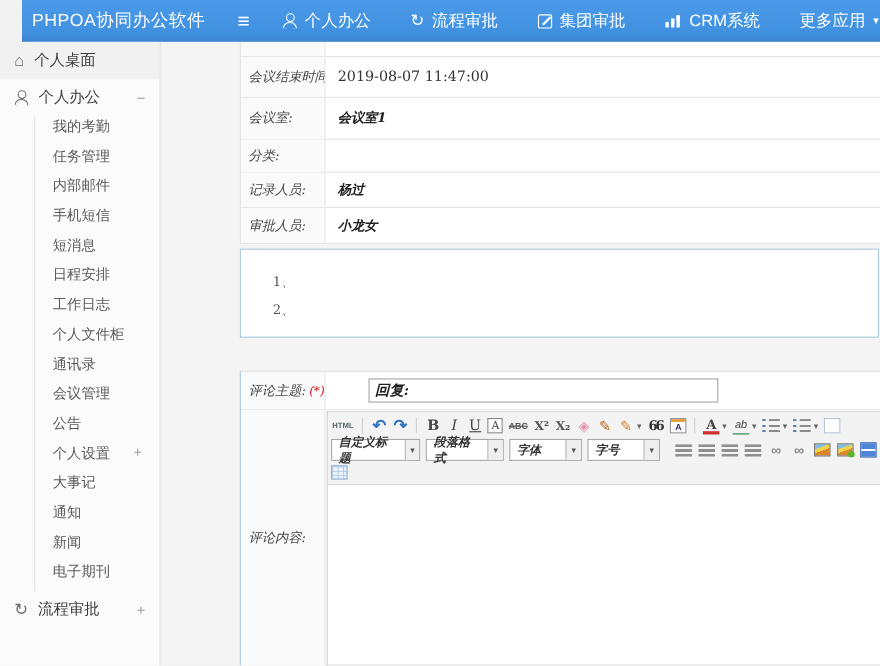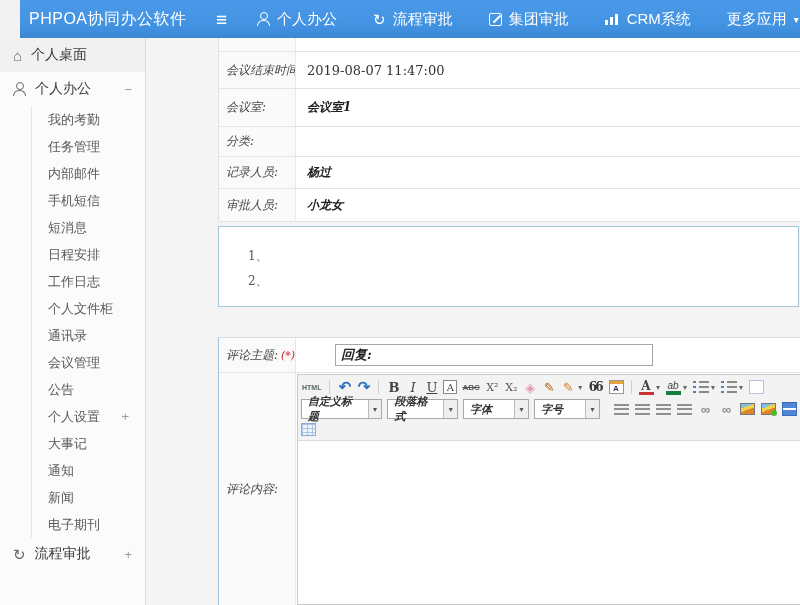--- a/index.html
+++ b/index.html
@@ -34,21 +34,21 @@
 
   
   .sidebar { position:absolute; top:38px; left:0; width:146px; height:567px;
     background:#fbfbfb; border-right:1px solid #dcdcdc; }
   .side-item { display:flex; align-items:center; gap:9px; padding-left:13px; padding-right:13px;
     height:34px; font-size:14px; color:#3c3c3c; cursor:pointer; }
   .side-item.first { background:#f1f1f1; }
   .side-icon { color:#6a6a6a; display:inline-flex; }
   .expand { margin-left:auto; color:#9a9a9a; font-size:13px; }
   .submenu { margin-left:31px; border-left:1px solid #e6e6e6; }
-  .subitem { height:27px; display:flex; align-items:center; padding-left:16px; padding-right:16px;
+  .subitem { height:27px; display:flex; align-items:flex-start; padding-left:16px; padding-right:16px;
     font-size:13px; color:#5a5a5a; cursor:pointer; white-space:nowrap; }
   .side-bottom { height:32px; }
 
   
   .main { position:absolute; left:147px; top:38px; width:653px; height:567px;
     background:#f4f4f4; overflow:hidden; }
 
   .table1 { position:absolute; left:71px; top:0; width:582px; background:#fff;
     border-left:1px solid #e0e0e0; }
   .frow { display:flex; border-bottom:1px solid #e3e3e3; }
@@ -84,33 +84,33 @@
     font-size:13px; color:#444; padding:0 1px; cursor:pointer; }
   .tb-sep { width:1px; min-width:1px; height:14px; background:#cfcfcf; padding:0; margin:0 3px; }
   .tb-html { font-size:7px; font-weight:bold; color:#566; letter-spacing:0; }
   .tb-blue { color:#2f74c0; font-weight:bold; font-size:15px; }
   .tb-b { font-family:"DejaVu Serif", serif; font-weight:bold; }
   .tb-i { font-family:"DejaVu Serif", serif; font-style:italic; }
   .tb-u { font-family:"DejaVu Serif", serif; text-decoration:underline; }
   .tb-boxa { font-family:"DejaVu Serif", serif; border:1px solid #888; font-size:10px;
     height:14px; min-width:14px; background:#fff; }
   .tb-strike { font-size:8px; font-weight:bold; text-decoration:line-through; color:#555; }
-  .tb-x { font-family:"DejaVu Serif", serif; font-size:11px; font-weight:normal; color:#555; }
+  .tb-x { font-family:"DejaVu Serif", serif; font-size:11px; font-weight:bold; color:#555; }
   .tb-pink { color:#e497b0; font-size:13px; }
   .tb-brown { color:#b5651d; font-size:13px; }
   .tb-orange { color:#d9822b; font-size:13px; }
   .tb-quote { font-family:"DejaVu Serif", serif; font-weight:bold; letter-spacing:-2px;
     font-size:12px; color:#333; padding-right:3px; }
   .ic-word { width:14px; height:14px; border:1px solid #999;
     background:linear-gradient(#e8a33d 0 3px, #fff 3px); font-size:8px; font-weight:bold;
     color:#336; align-items:flex-end; }
   .tb-dd { font-size:8px; color:#666; min-width:7px; margin-left:-3px; }
   .tb-fontcolor { font-family:"DejaVu Serif", serif; font-weight:bold; font-size:12px;
     border-bottom:3px solid #cc3333; height:15px; }
-  .tb-highlight { font-size:10px; font-style:italic; border-bottom:4px solid #15803d; height:15px; }
+  .tb-highlight { font-size:10px; font-style:italic; border-bottom:1px solid #15803d; height:15px; }
   .ic-ol, .ic-ul { width:16px; height:12px; position:relative;
     background-image:repeating-linear-gradient(to bottom, #8a8a8a 0 2px, transparent 2px 5px);
     background-size:10px 12px; background-position:6px 0; background-repeat:no-repeat; }
   .ic-ol::before, .ic-ul::before { content:""; position:absolute; left:0; top:0; width:3px; height:12px;
     background-image:repeating-linear-gradient(to bottom, #5a7fb0 0 2px, transparent 2px 5px); }
   .ic-doc { width:12px; height:14px; border:1px solid #b5c4d6; background:#fff; }
   .ic-al, .ic-ac, .ic-ar, .ic-aj { width:15px; height:11px;
     background-image:repeating-linear-gradient(to bottom, #8f8f8f 0 2px, transparent 2px 4.5px); }
   .tb-gray { color:#8a8a8a; font-weight:bold; font-size:13px; }
   .tb-unlink { position:relative; }

